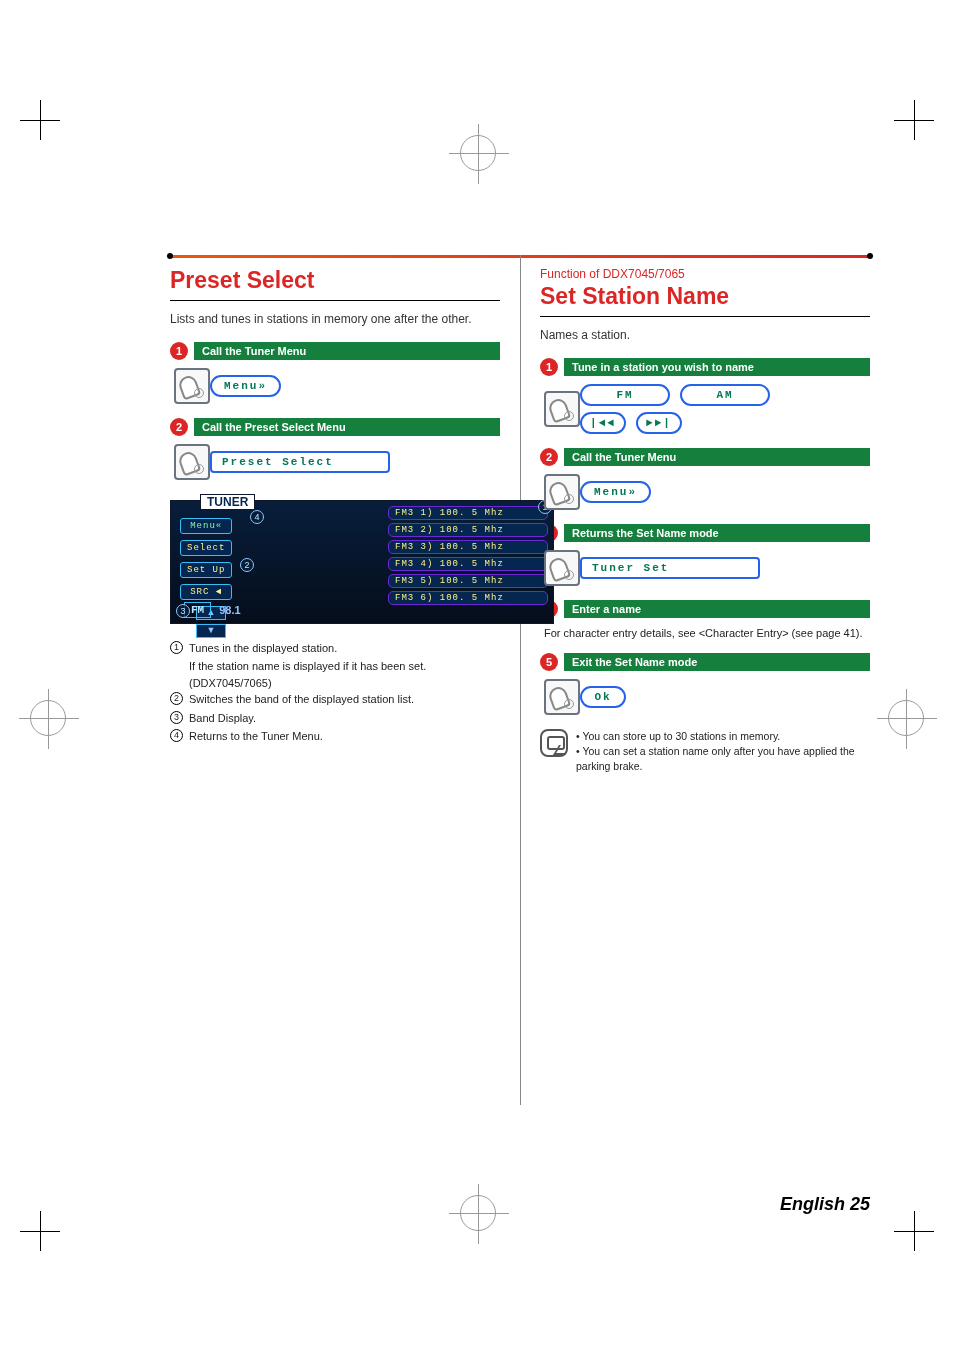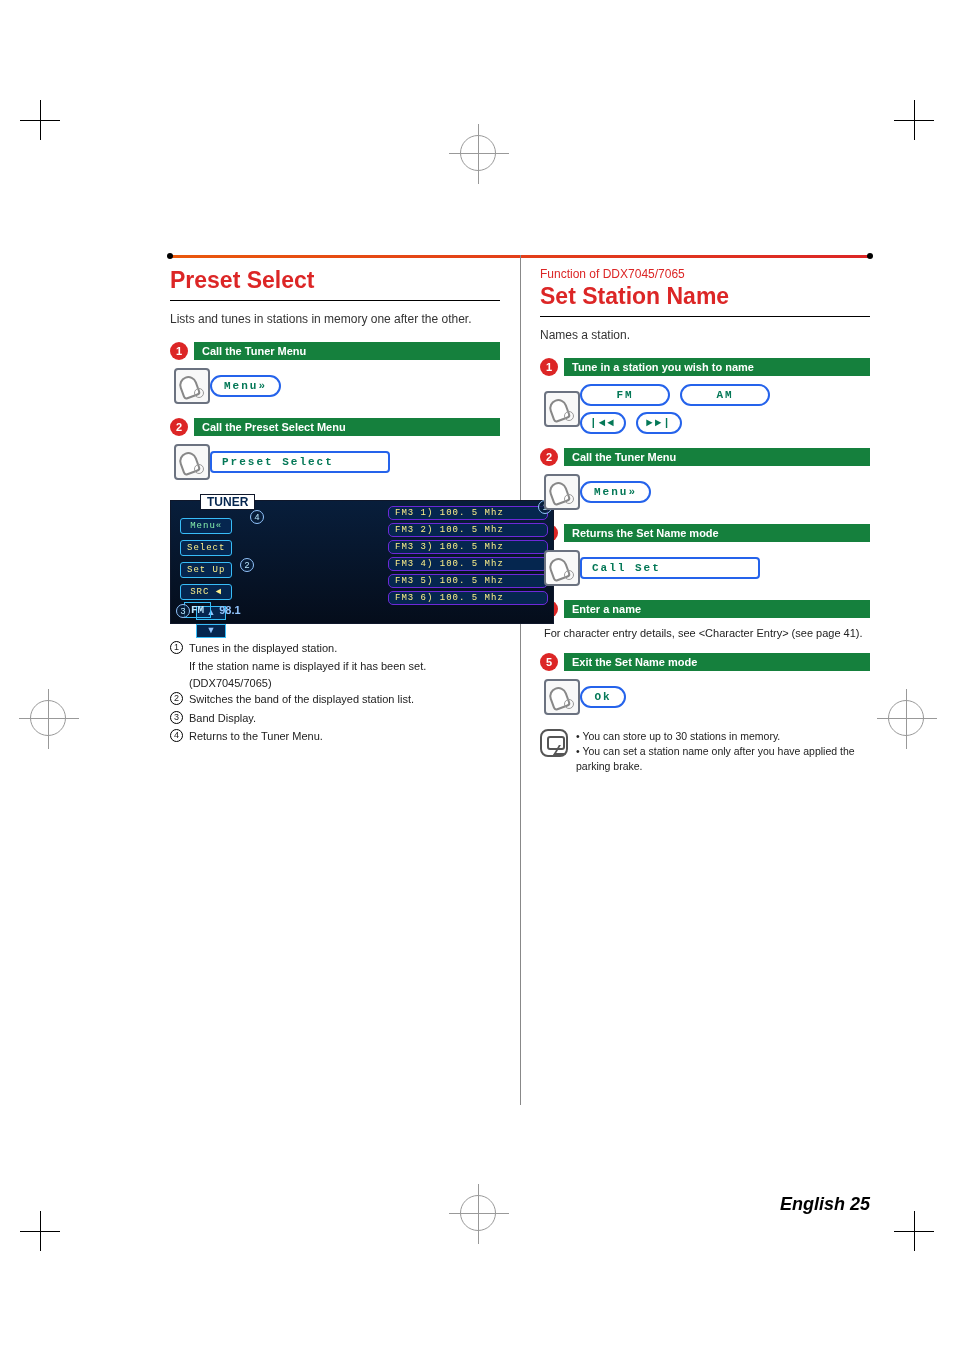--- a/index.html
+++ b/index.html
@@ -220,21 +220,21 @@
           <div class="touch-icon"></div>
           <div class="pill">Menu»</div>
         </div>
 
         <div class="step-hd">
           <div class="step-num">3</div>
           <div class="step-title">Returns the Set Name mode</div>
         </div>
         <div class="touch-row">
           <div class="touch-icon"></div>
-          <div class="pill wide">Call Set</div>
+          <div class="pill wide">Tuner Set</div>
         </div>
 
         <div class="step-hd">
           <div class="step-num">4</div>
           <div class="step-title">Enter a name</div>
         </div>
         <div class="body-note">For character entry details, see &lt;Character Entry&gt; (see page 41).</div>
 
         <div class="step-hd">
           <div class="step-num">5</div>

